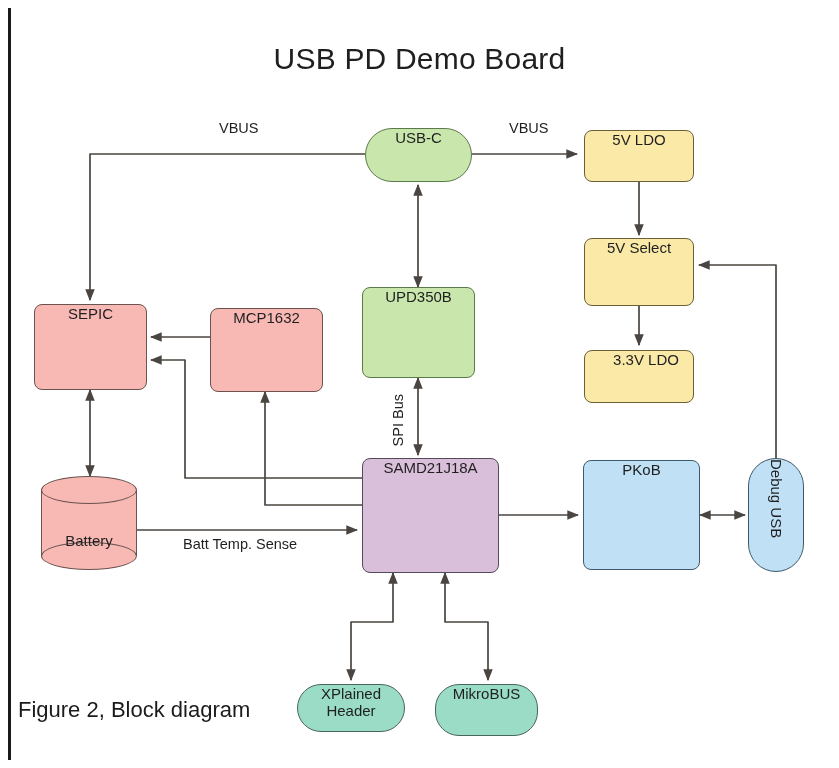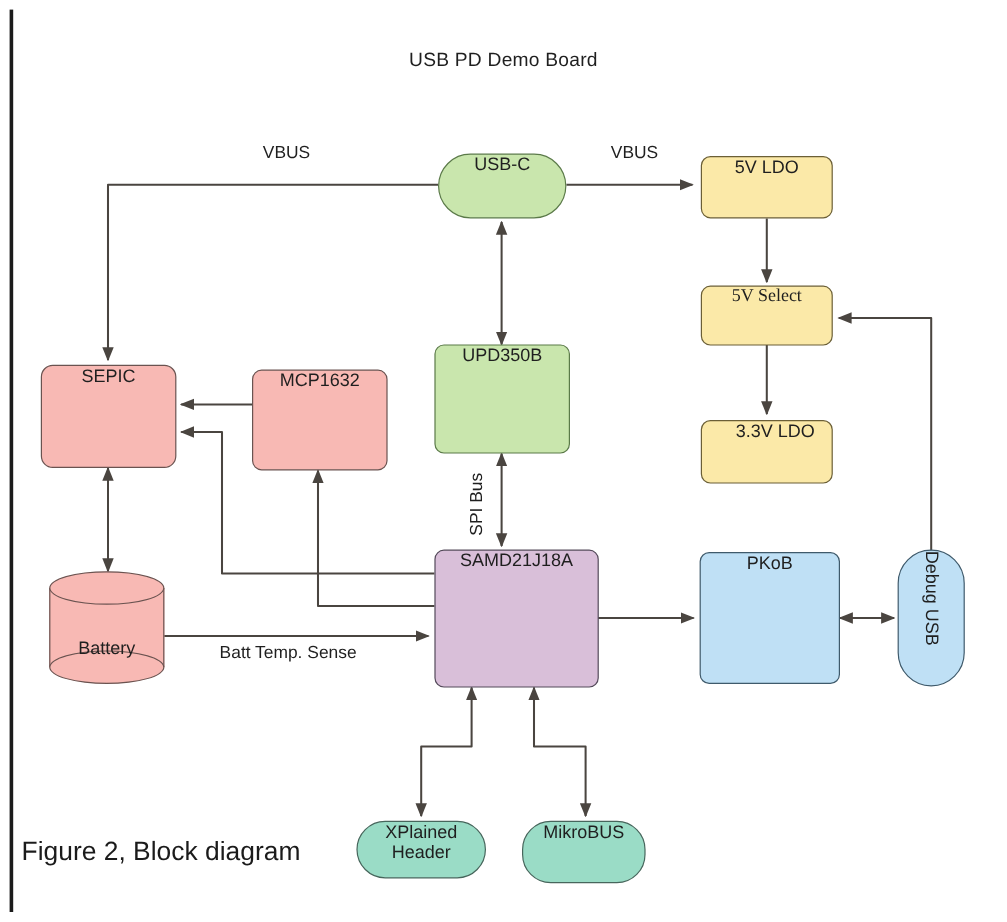--- a/index.html
+++ b/index.html
@@ -23,21 +23,21 @@
     height: 752px;
     border-left: 3px solid #1b1b1b;
     box-sizing: border-box;
   }
   #title {
     position: absolute;
     left: 0;
     top: 42px;
     width: 839px;
     text-align: center;
-    font-size: 16px;
+    font-size: 30px;
     color: #1f1f1f;
     letter-spacing: 0.2px;
   }
   #caption {
     position: absolute;
     left: 18px;
     top: 697px;
     font-size: 22px;
     color: #1b1b1b;
   }
@@ -180,29 +180,29 @@
   </svg>
 
   <div class="node stadium green" style="left:365px; top:128px; width:107px; height:54px;">
     <span>USB-C</span>
   </div>
 
   <div class="node rect yellow" style="left:584px; top:130px; width:110px; height:52px;">
     <span>5V LDO</span>
   </div>
 
-  <div class="node rect yellow" style="left:584px; top:238px; width:110px; height:50px;font-family:Liberation Serif, serif;">
+  <div class="node rect yellow" style="left:584px; top:238px; width:110px; height:68px;">
     <span>5V Select</span>
   </div>
 
   <div class="node rect yellow" style="left:584px; top:350px; width:110px; height:53px;padding-left:14px;">
     <span>3.3V LDO</span>
   </div>
 
-  <div class="node rect pink" style="left:34px; top:304px; width:113px; height:86px;border-radius:10px;">
+  <div class="node rect pink" style="left:34px; top:304px; width:113px; height:86px;">
     <span>SEPIC</span>
   </div>
 
   <div class="node rect pink" style="left:210px; top:308px; width:113px; height:84px;">
     <span>MCP1632</span>
   </div>
 
   <div class="node rect green" style="left:362px; top:287px; width:113px; height:91px;">
     <span>UPD350B</span>
   </div>

